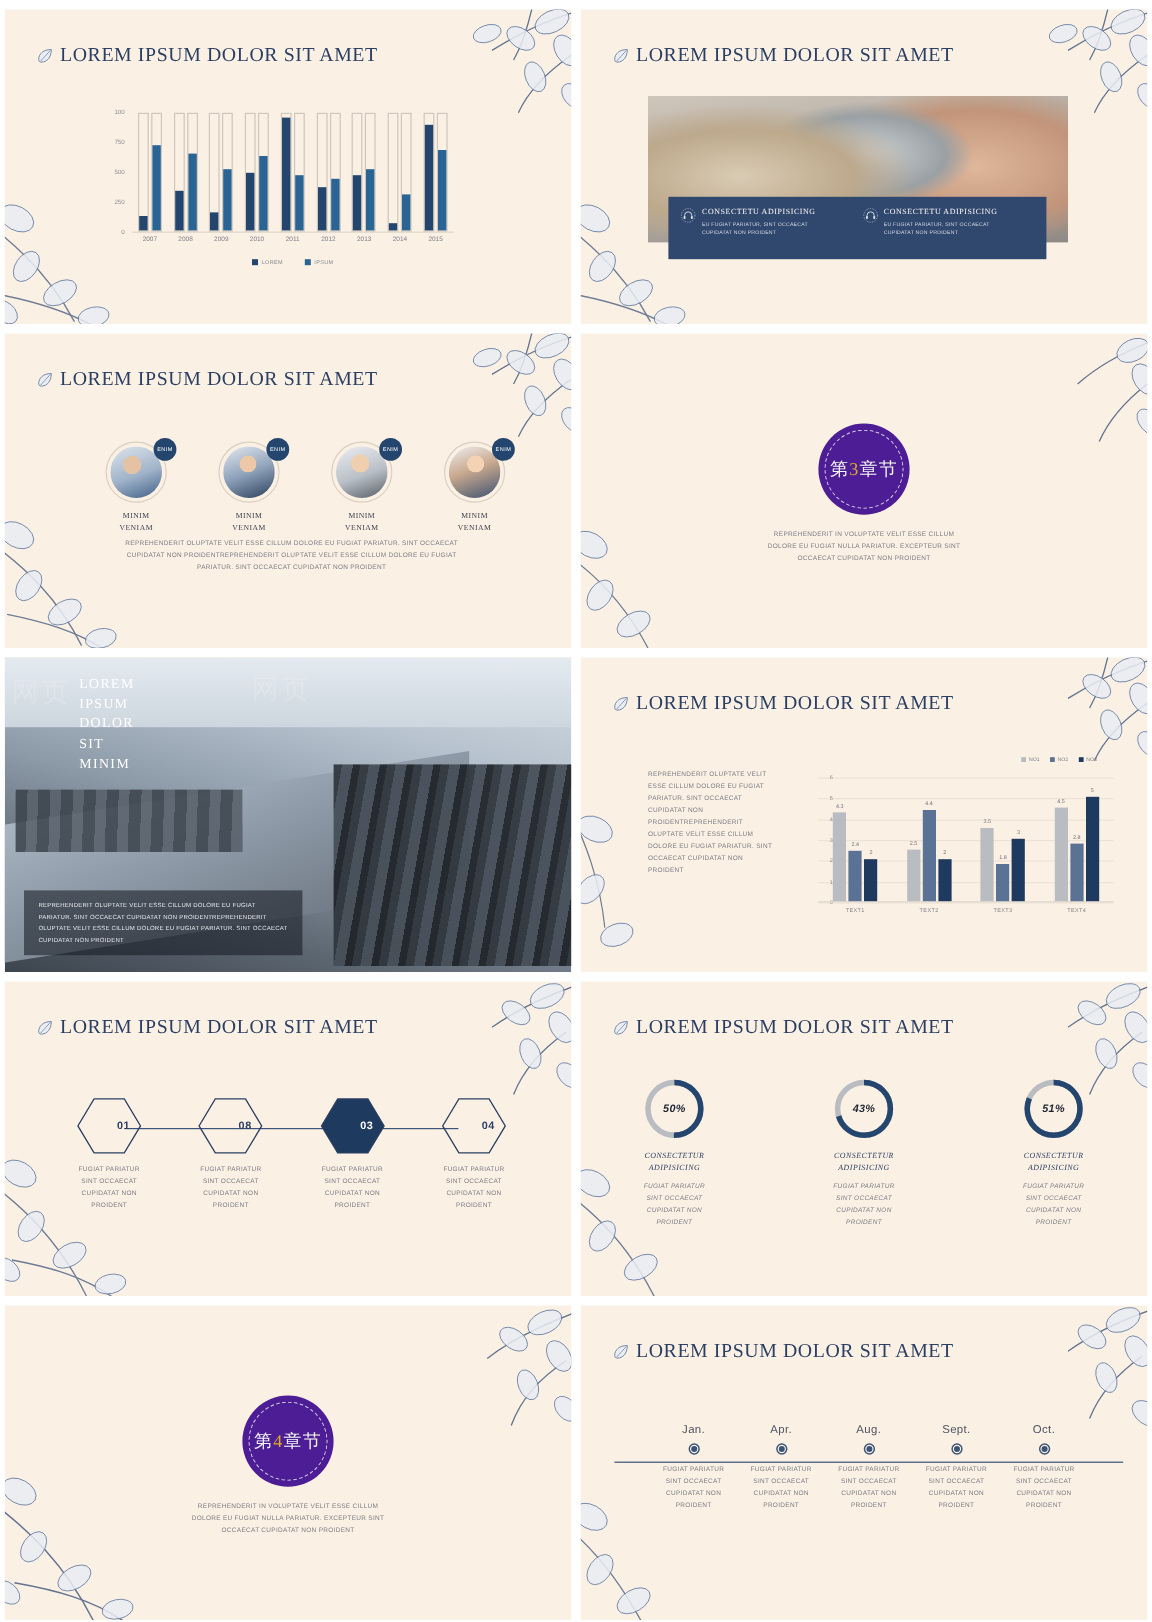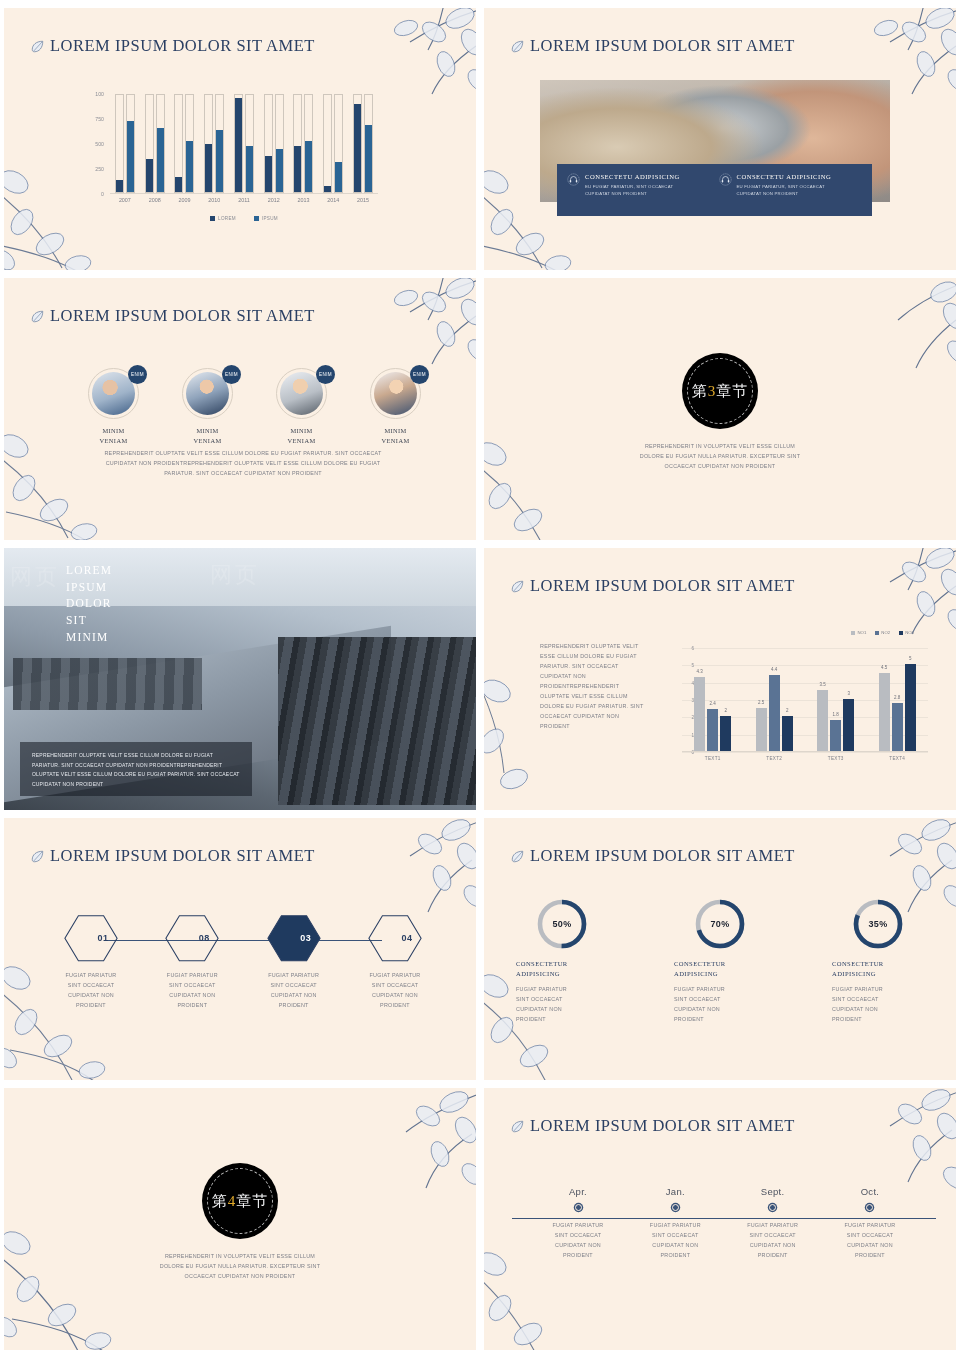--- a/index.html
+++ b/index.html
@@ -129,21 +129,21 @@
     font-size:6.4px; line-height:1.6; color:#3d4452; letter-spacing:.4px;
   }
   .team-copy { position:absolute; left:94px; top:170px; width:290px; }
 
   
   .chapter-wrap { position:absolute; left:0; right:0; top:0; bottom:0;
                   display:flex; flex-direction:column; align-items:center;
                   justify-content:center; padding-top:6px; }
   .chap-circle {
     width:76px; height:76px; border-radius:50%;
-    background:#000000; position:relative;
+    background:#4c1d95; position:relative;
     display:flex; align-items:center; justify-content:center;
   }
   .chap-dash {
     position:absolute; inset:5px; border-radius:50%;
     border:1px dashed rgba(255,255,255,.72);
   }
   .chap-label {
     font-family:"Liberation Serif", serif; font-size:15px; color:#f4f5f7;
     letter-spacing:1px; position:relative; z-index:2;
   }
@@ -240,21 +240,21 @@
   .hexnum {
     position:relative; z-index:2; font-size:9px; font-weight:bold;
     color:#2a3f63; letter-spacing:.5px;margin-left:24px;
   }
   .hexcell.active .hexnum { color:#ffffff;text-align:center; }
   .hexcaption { margin-top:8px; }
 
   
   .donutrow { position:absolute; left:32px; top:80px; width:408px;
               display:flex; justify-content:space-between; }
-  .donutcell { width:92px; text-align:left; }
+  .donutcell { width:92px; text-align:center;font-style:italic; }
   .donut { width:52px; height:52px; margin:0 auto; position:relative; }
   .donut-val {
     position:absolute; inset:0; display:flex; align-items:center; justify-content:center;
     font-size:9px; font-weight:bold; color:#1d2330; letter-spacing:.3px;
   }
   .d-head {
     margin-top:9px; font-family:"Liberation Serif", serif;
     font-size:6.6px; line-height:1.55; color:#2a3f63; letter-spacing:.4px;
   }
   .d-sub { margin-top:5px; }
@@ -923,40 +923,40 @@
             <div>CUPIDATAT NON</div>
             <div>PROIDENT</div>
         </div>
       </div>
         <div class="donutcell">
         <div class="donut">
           <svg viewBox="0 0 52 52" width="52" height="52">
             <circle cx="26" cy="26" r="22" fill="none" stroke="#b9bcc1" stroke-width="4.6"></circle>
             <circle cx="26" cy="26" r="22" fill="none" stroke="#24456d" stroke-width="4.6" stroke-dasharray="96.76 41.47" transform="rotate(-90 26 26)"></circle>
           </svg>
-          <div class="donut-val">70%</div>
+          <div class="donut-val">43%</div>
         </div>
         <div class="d-head">
           <div>CONSECTETUR</div>
             <div>ADIPISICING</div>
         </div>
         <div class="d-sub body-copy">
           <div>FUGIAT PARIATUR</div>
             <div>SINT OCCAECAT</div>
             <div>CUPIDATAT NON</div>
             <div>PROIDENT</div>
         </div>
       </div>
         <div class="donutcell">
         <div class="donut">
           <svg viewBox="0 0 52 52" width="52" height="52">
             <circle cx="26" cy="26" r="22" fill="none" stroke="#b9bcc1" stroke-width="4.6"></circle>
             <circle cx="26" cy="26" r="22" fill="none" stroke="#24456d" stroke-width="4.6" stroke-dasharray="111.97 26.26" transform="rotate(-90 26 26)"></circle>
           </svg>
-          <div class="donut-val">35%</div>
+          <div class="donut-val">51%</div>
         </div>
         <div class="d-head">
           <div>CONSECTETUR</div>
             <div>ADIPISICING</div>
         </div>
         <div class="d-sub body-copy">
           <div>FUGIAT PARIATUR</div>
             <div>SINT OCCAECAT</div>
             <div>CUPIDATAT NON</div>
             <div>PROIDENT</div>
@@ -1041,32 +1041,42 @@
       <svg class="leaf-bullet" viewBox="0 0 20 20">
         <path d="M17 3 C8 3 3 8 3 14 C3 16 4 17 6 17 C12 17 17 12 17 3Z" fill="#e9edf4" stroke="#6a7f9e" stroke-width="1"></path>
         <path d="M16 4 L5 16" stroke="#6a7f9e" stroke-width=".8" fill="none"></path>
       </svg>
       <div class="title-txt">LOREM IPSUM DOLOR SIT AMET</div>
     </div>
 
     <div class="tlwrap">
       <div class="tlline"></div>
       <div class="tlitems" id="s10-items">
+          <div class="tlcell">
+        <div class="tl-month">Jan.</div>
+        <div class="tl-dot"></div>
+        <div class="tl-cap body-copy">
+          <div>FUGIAT PARIATUR</div>
+              <div>SINT OCCAECAT</div>
+              <div>CUPIDATAT NON</div>
+              <div>PROIDENT</div>
+        </div>
+      </div>
           <div class="tlcell">
         <div class="tl-month">Apr.</div>
         <div class="tl-dot"></div>
         <div class="tl-cap body-copy">
           <div>FUGIAT PARIATUR</div>
               <div>SINT OCCAECAT</div>
               <div>CUPIDATAT NON</div>
               <div>PROIDENT</div>
         </div>
       </div>
           <div class="tlcell">
-        <div class="tl-month">Jan.</div>
+        <div class="tl-month">Aug.</div>
         <div class="tl-dot"></div>
         <div class="tl-cap body-copy">
           <div>FUGIAT PARIATUR</div>
               <div>SINT OCCAECAT</div>
               <div>CUPIDATAT NON</div>
               <div>PROIDENT</div>
         </div>
       </div>
           <div class="tlcell">
         <div class="tl-month">Sept.</div>

